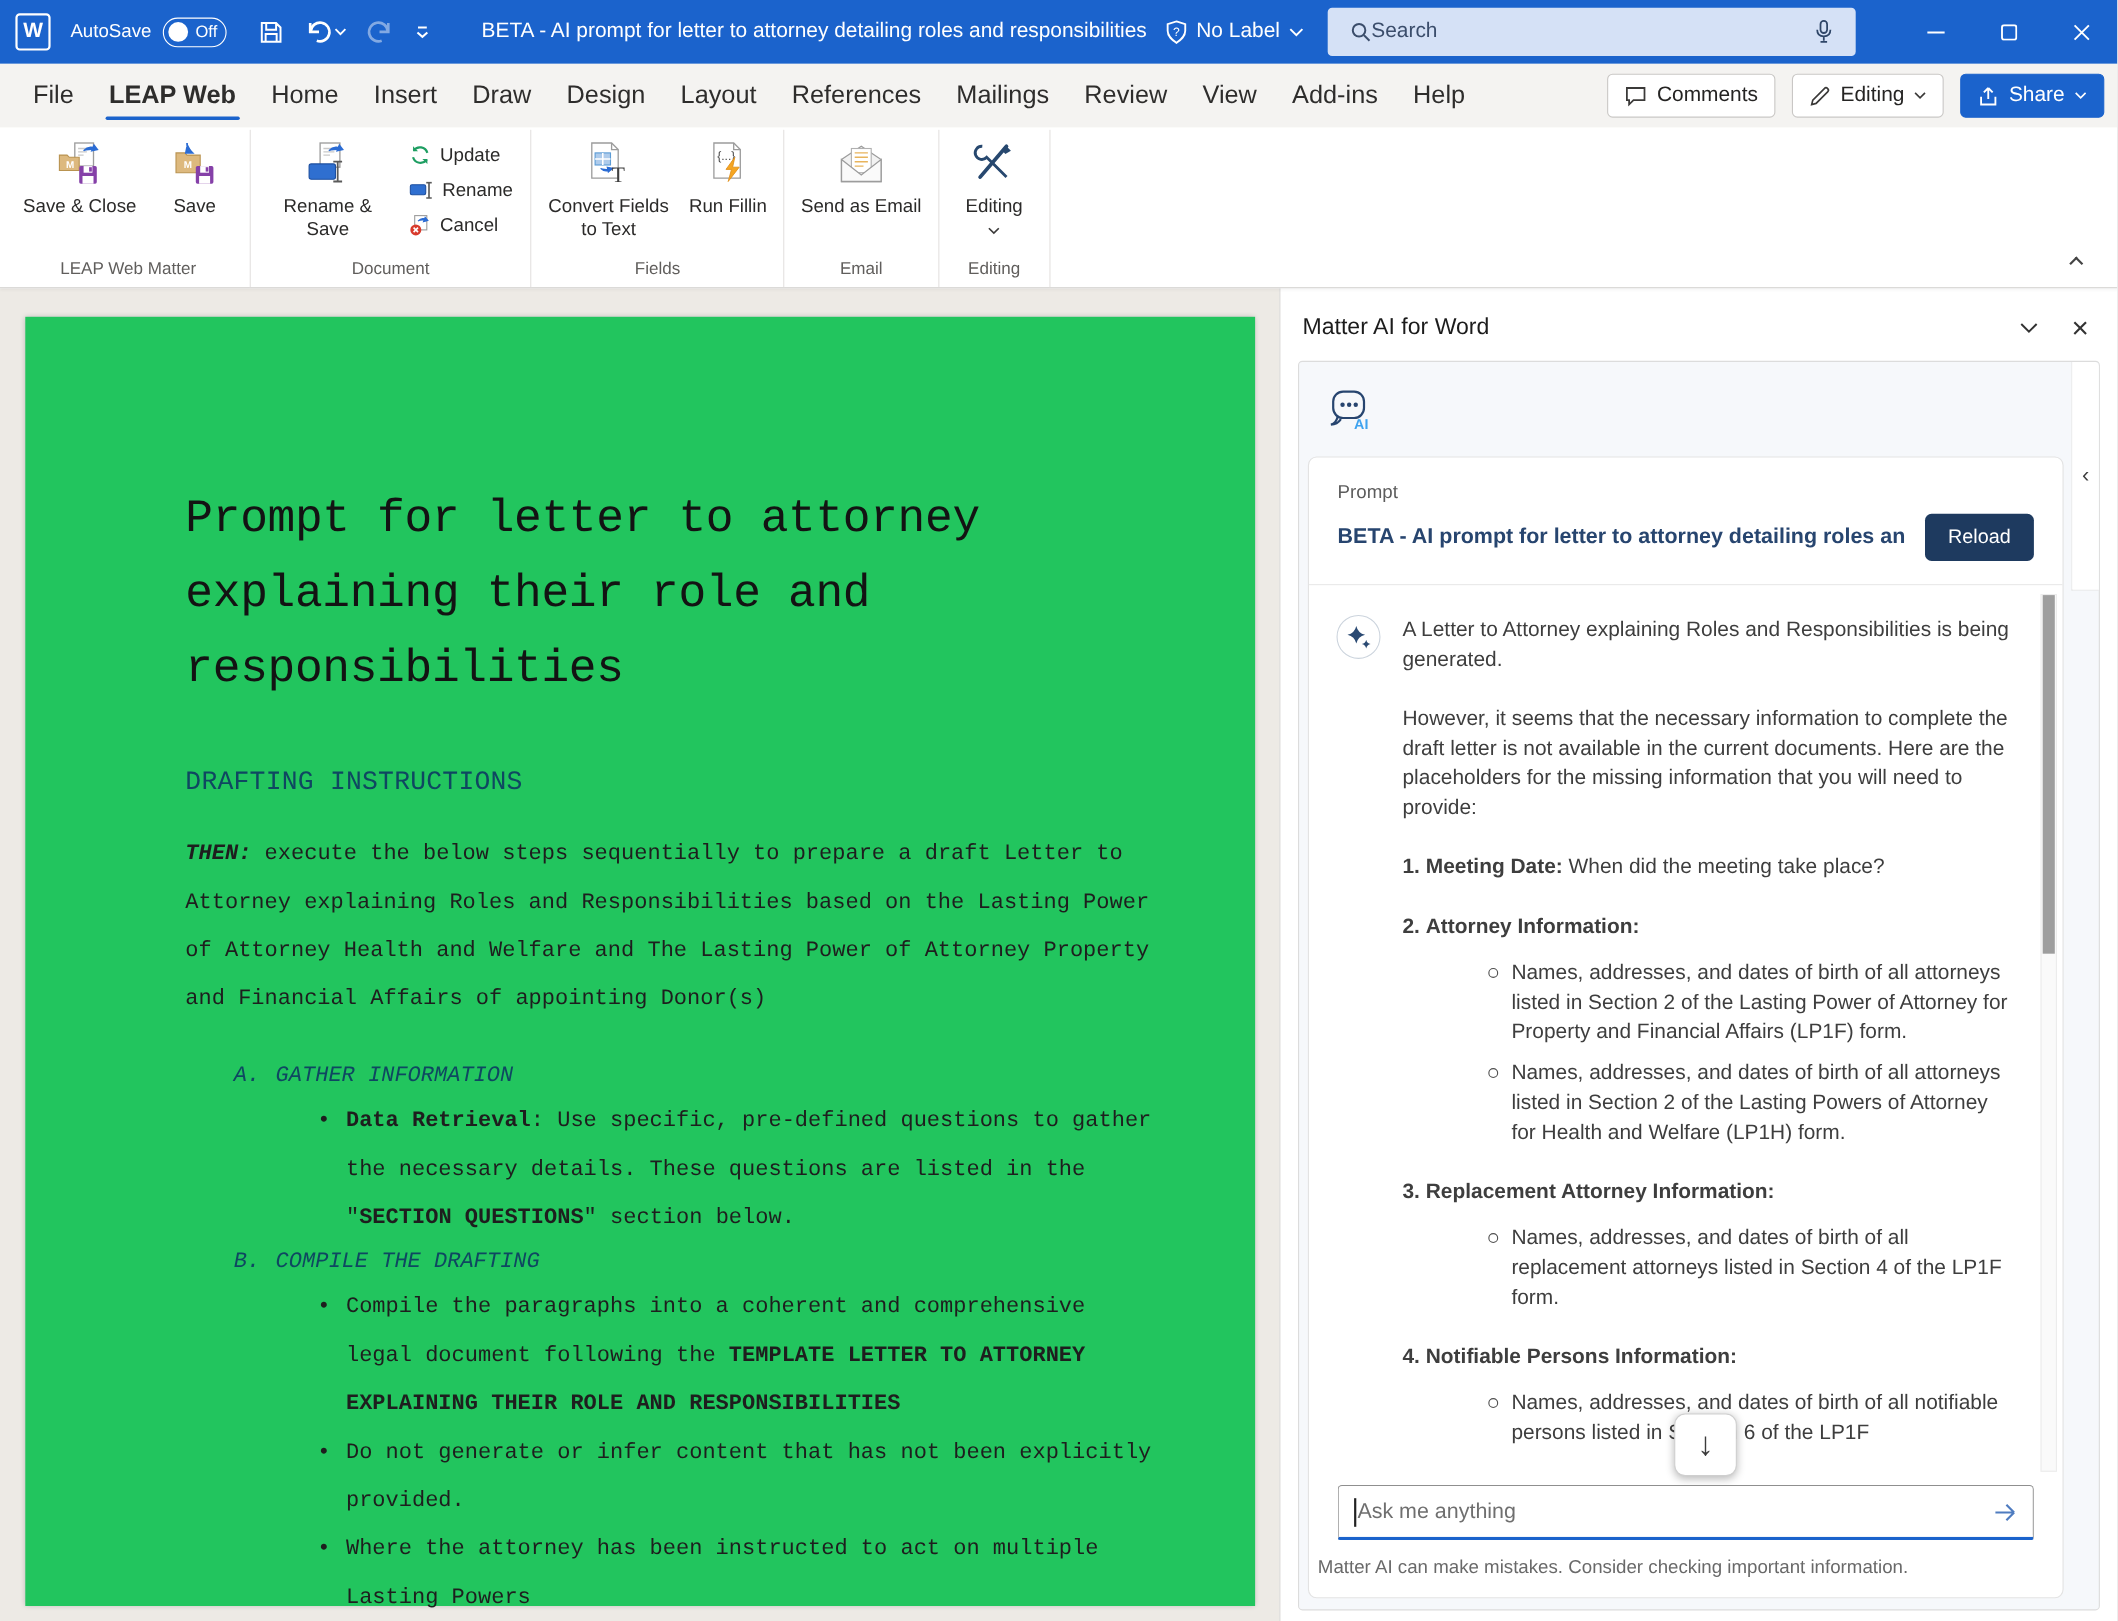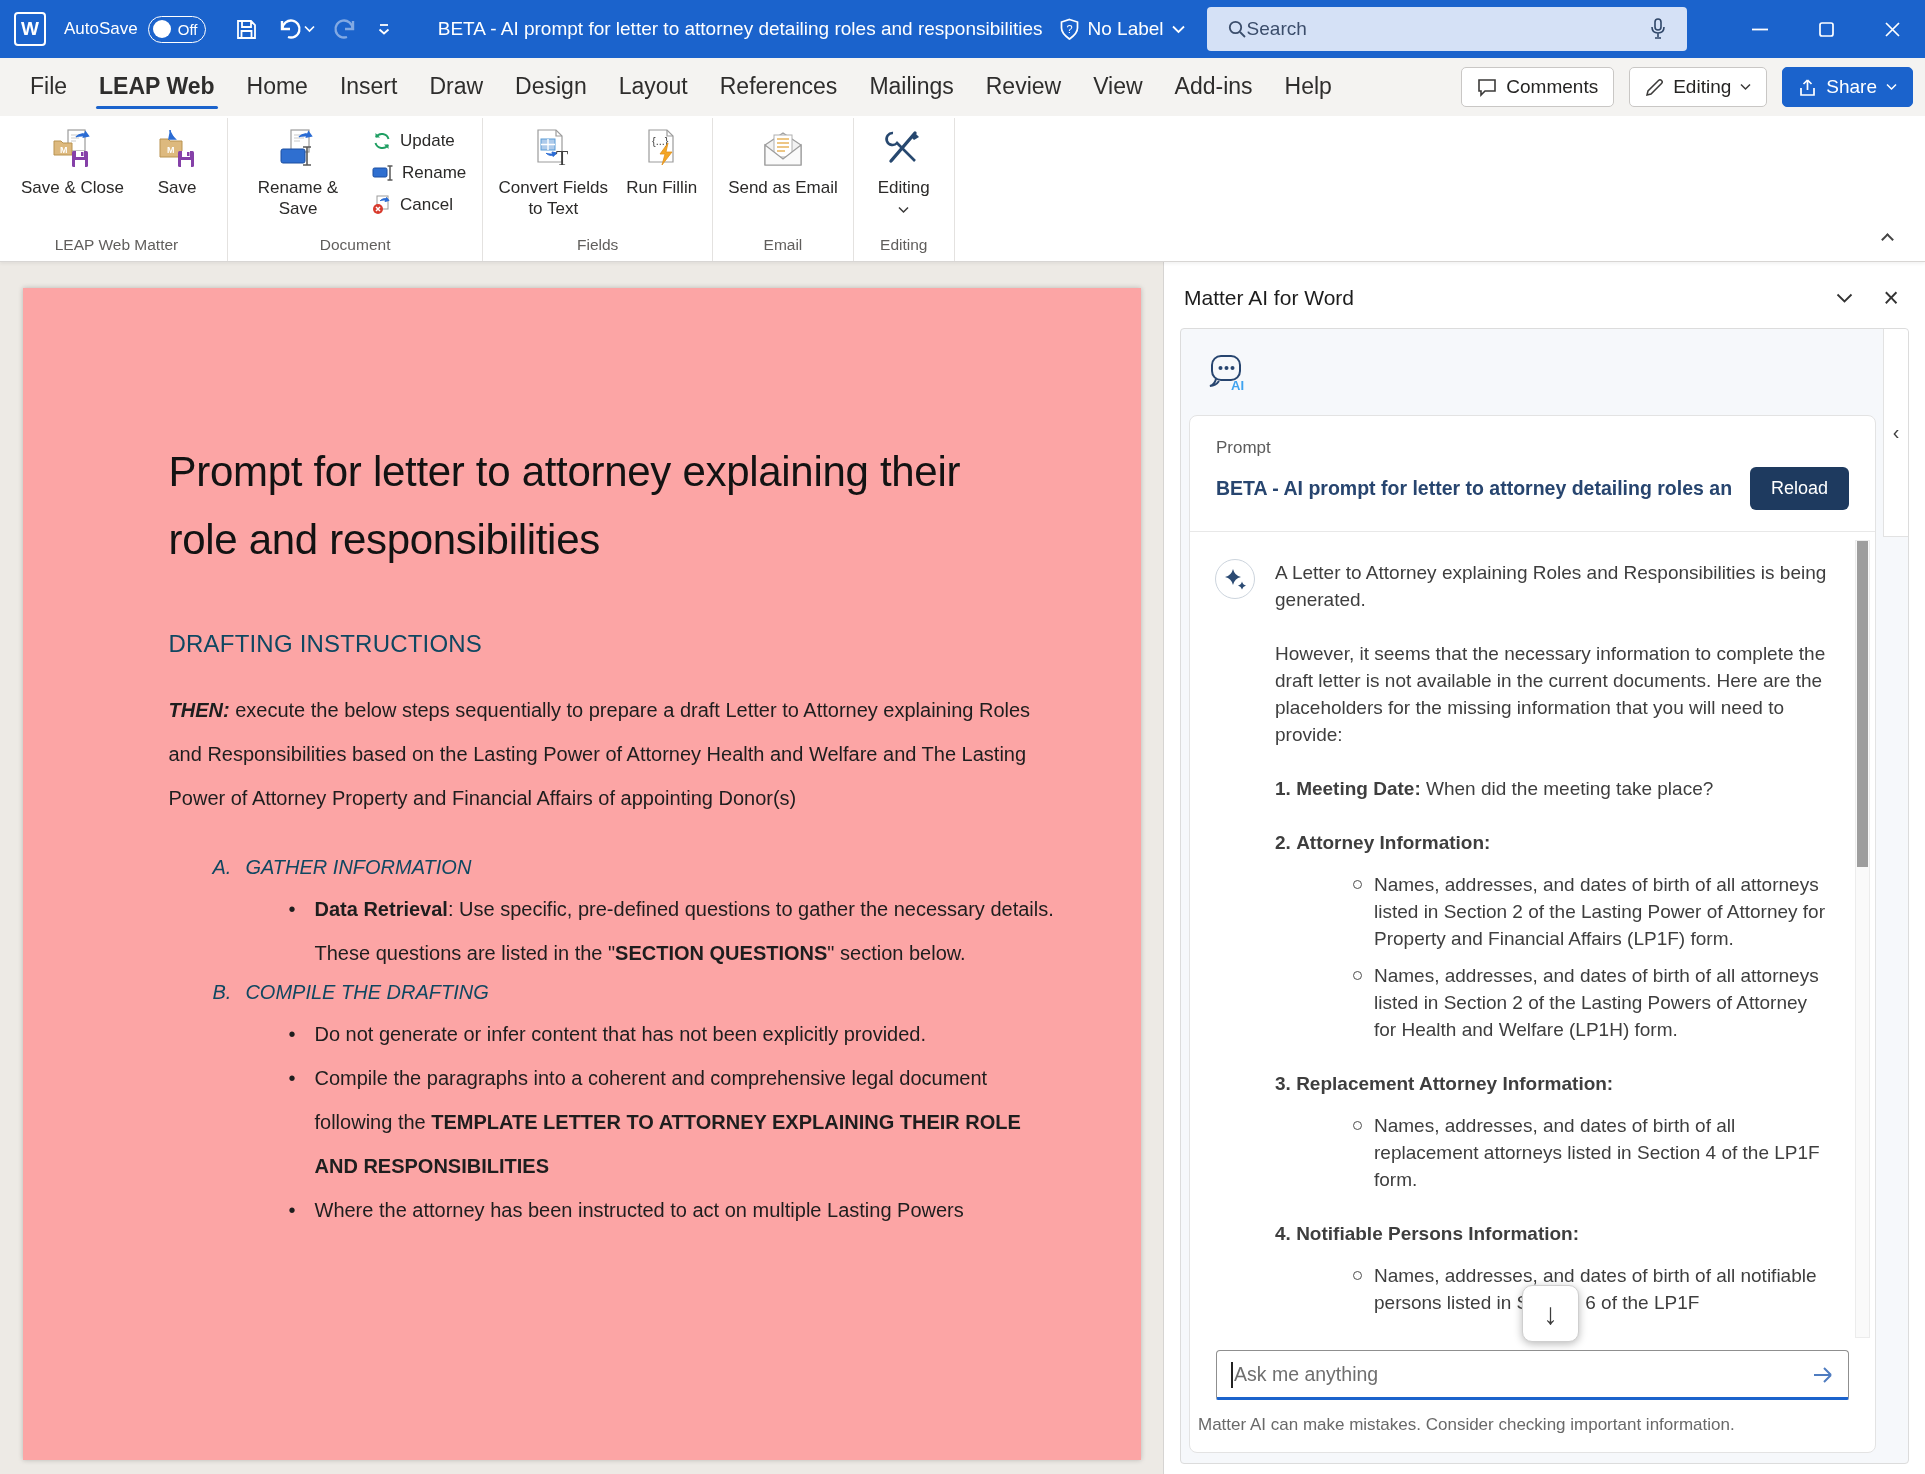--- a/index.html
+++ b/index.html
@@ -41,21 +41,21 @@
   .big-label { font-size:17px; color:#2b2a29; text-align:center; line-height:21px; max-width:110px; }
   .small-stack { display:flex; flex-direction:column; padding:7px 4px 0; gap:5px; }
   .small-btn { display:flex; align-items:center; gap:8px; font-size:17px; color:#2b2a29; height:27px; cursor:pointer; padding:0 4px; border-radius:3px; }
   .rib-label { text-align:center; font-size:15.5px; color:#605e5c; padding:8px 4px 7px; }
   .rib-collapse { position:absolute; right:30px; bottom:18px; width:12px; height:12px; cursor:pointer; }
   .chev-up { display:block; width:9px; height:9px; border-left:2px solid #444; border-top:2px solid #444; transform:rotate(45deg); margin-top:4px; }
 
   
   .content { flex:1; display:flex; min-height:0; }
   .canvas { width:1163px; background:#edeae5; display:flex; justify-content:center; padding-top:26px; overflow:hidden; flex-shrink:0; }
-  .page { width:1118px; height:1172px; background:#fca5a5; box-shadow:0 0 5px rgba(0,0,0,.22); padding:150px 82px 0 146px; }
+  .page { width:1118px; height:1172px; background:#22c55e; box-shadow:0 0 5px rgba(0,0,0,.22); padding:150px 82px 0 146px;font-family:Liberation Mono, monospace; }
 
   .doc-title { font-size:42px; line-height:68px; color:#131313; letter-spacing:-0.3px; margin:0 0 42px; font-weight:normal; max-width:830px; }
   .doc-p { font-size:20px; line-height:44px; color:#1e1e1e; margin:0 0 36px; max-width:905px; }
   .ital { font-style:italic; }
   .bold-ital { font-style:italic; font-weight:bold; }
   .doc-h2 { font-size:24px; color:#0f4761; font-weight:normal; margin:56px 0 30px; letter-spacing:.2px; }
   .doc-h3 { font-style:italic; color:#0f4761; font-size:20px; margin:4px 0 8px 44px; font-weight:normal; }
   .doc-h3 .mk { margin-right:14px; }
   .doc-ul { list-style:none; margin:0 0 6px 118px; padding:0; max-width:790px; }
   .doc-li { position:relative; padding-left:28px; font-size:20px; line-height:44px; color:#1e1e1e; }
@@ -428,22 +428,22 @@
 
         <p class="doc-p"><span class="bold-ital">THEN:</span><span> execute the below steps sequentially to prepare a draft Letter to Attorney explaining Roles and Responsibilities based on the Lasting Power of Attorney Health and Welfare and The Lasting Power of Attorney Property and Financial Affairs of appointing Donor(s)</span></p>
 
         <h3 class="doc-h3"><span class="mk">A.</span><span>GATHER INFORMATION</span></h3>
         <ul class="doc-ul">
           <li class="doc-li"><b>Data Retrieval</b><span>: Use specific, pre-defined questions to gather the necessary details. These questions are listed in the "</span><b>SECTION QUESTIONS</b><span>" section below.</span></li>
         </ul>
 
         <h3 class="doc-h3"><span class="mk">B.</span><span>COMPILE THE DRAFTING</span></h3>
         <ul class="doc-ul">
+          <li class="doc-li"><span>Compile the paragraphs into a coherent and comprehensive legal document following the </span><b>TEMPLATE LETTER TO ATTORNEY EXPLAINING THEIR ROLE AND RESPONSIBILITIES</b></li>
           <li class="doc-li">Do not generate or infer content that has not been explicitly provided.</li>
-          <li class="doc-li"><span>Compile the paragraphs into a coherent and comprehensive legal document following the </span><b>TEMPLATE LETTER TO ATTORNEY EXPLAINING THEIR ROLE AND RESPONSIBILITIES</b></li>
           <li class="doc-li">Where the attorney has been instructed to act on multiple Lasting Powers</li>
         </ul>
       </div>
     </div>
 
     <div class="panel">
       <div class="panel-header">
         <span>Matter AI for Word</span>
         <span class="ph-actions">
           <span class="icon-btn">

